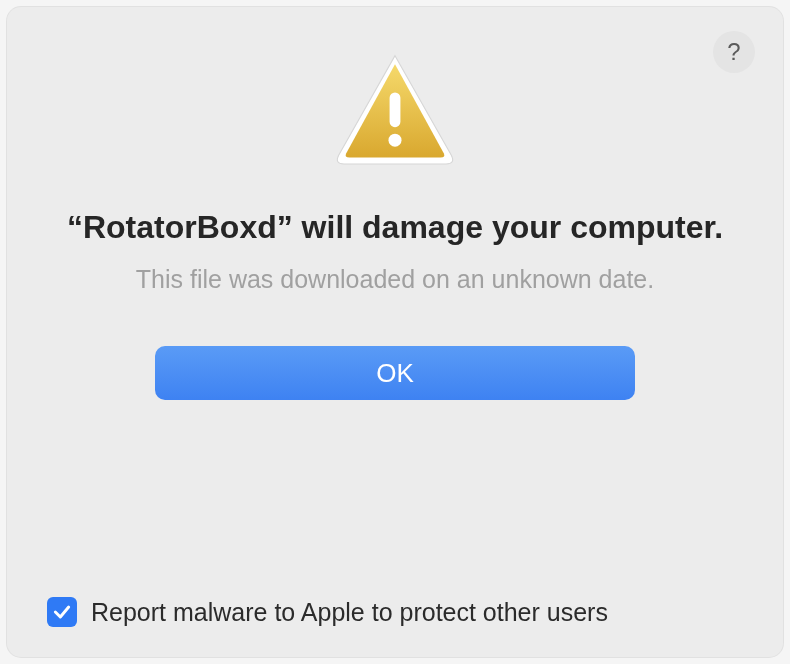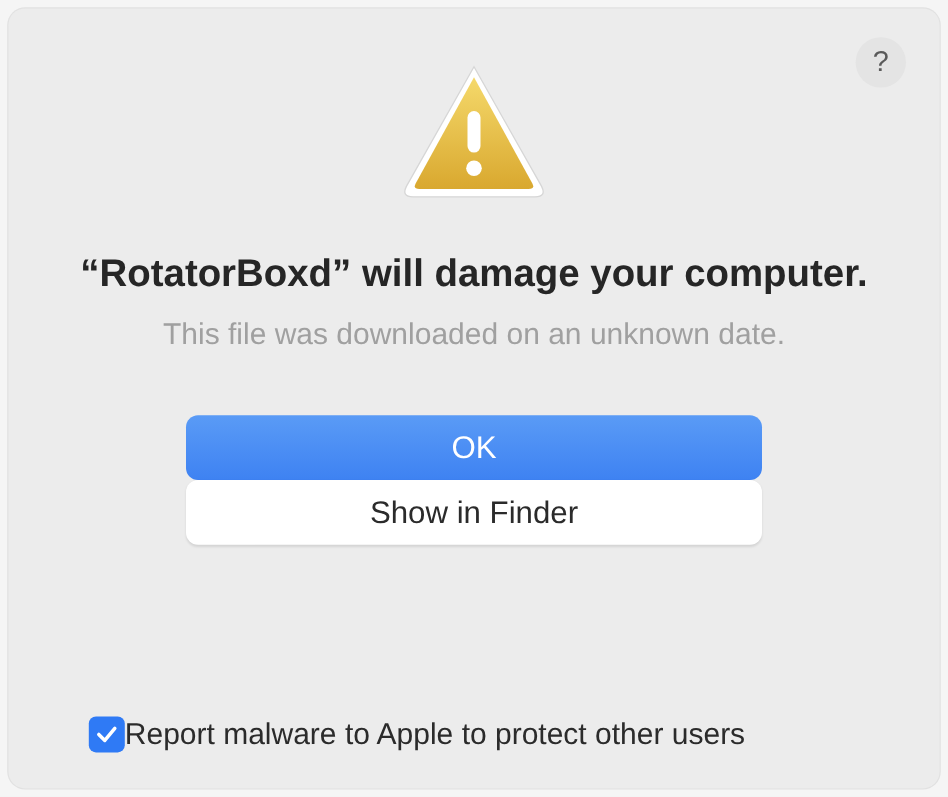--- a/index.html
+++ b/index.html
@@ -60,21 +60,20 @@
     .subtitle {
       margin-top: 18px;
       font-size: 25px;
       font-weight: 400;
       color: #a0a0a0;
     }
     .buttons {
       margin-top: 52px;
       width: 480px;
       display: flex;
-      flex-direction: column;
       justify-content: flex-end;
     }
     .btn {
       width: 100%;
       height: 54px;
       border-radius: 10px;
       border: none;
       font-size: 26px;
       font-weight: 400;
       cursor: pointer;
@@ -87,21 +86,21 @@
       background: #ffffff;
       color: #2b2b2b;
       box-shadow: 0 1px 2px rgba(0,0,0,0.1);
     }
     .checkbox-row {
       position: absolute;
       bottom: 30px;
       left: 40px;
       display: flex;
       align-items: center;
-      margin-left: 27px;
+      gap: 14px;
     }
     .checkbox {
       width: 30px;
       height: 30px;
       border-radius: 6px;
       background: #2f7af5;
       display: flex;
       align-items: center;
       justify-content: center;
       cursor: pointer;
@@ -137,21 +136,20 @@
       <circle cx="60" cy="86" r="6" fill="#ffffff"></circle>
     </svg>
   </div>
 
   <div class="title">“RotatorBoxd” will damage your computer.</div>
 
   <div class="subtitle">This file was downloaded on an unknown date.</div>
 
   <div class="buttons">
     <button class="btn btn-primary">OK</button>
-    <button class="btn btn-secondary">Show in Finder</button>
   </div>
 
   <div class="checkbox-row">
     <div class="checkbox">
       <svg viewBox="0 0 24 24">
         <path d="M4 12 L10 18 L20 6" stroke="#ffffff" stroke-width="3.5" fill="none" stroke-linecap="round" stroke-linejoin="round"></path>
       </svg>
     </div>
     <label class="checkbox-label">Report malware to Apple to protect other users</label>
   </div>

